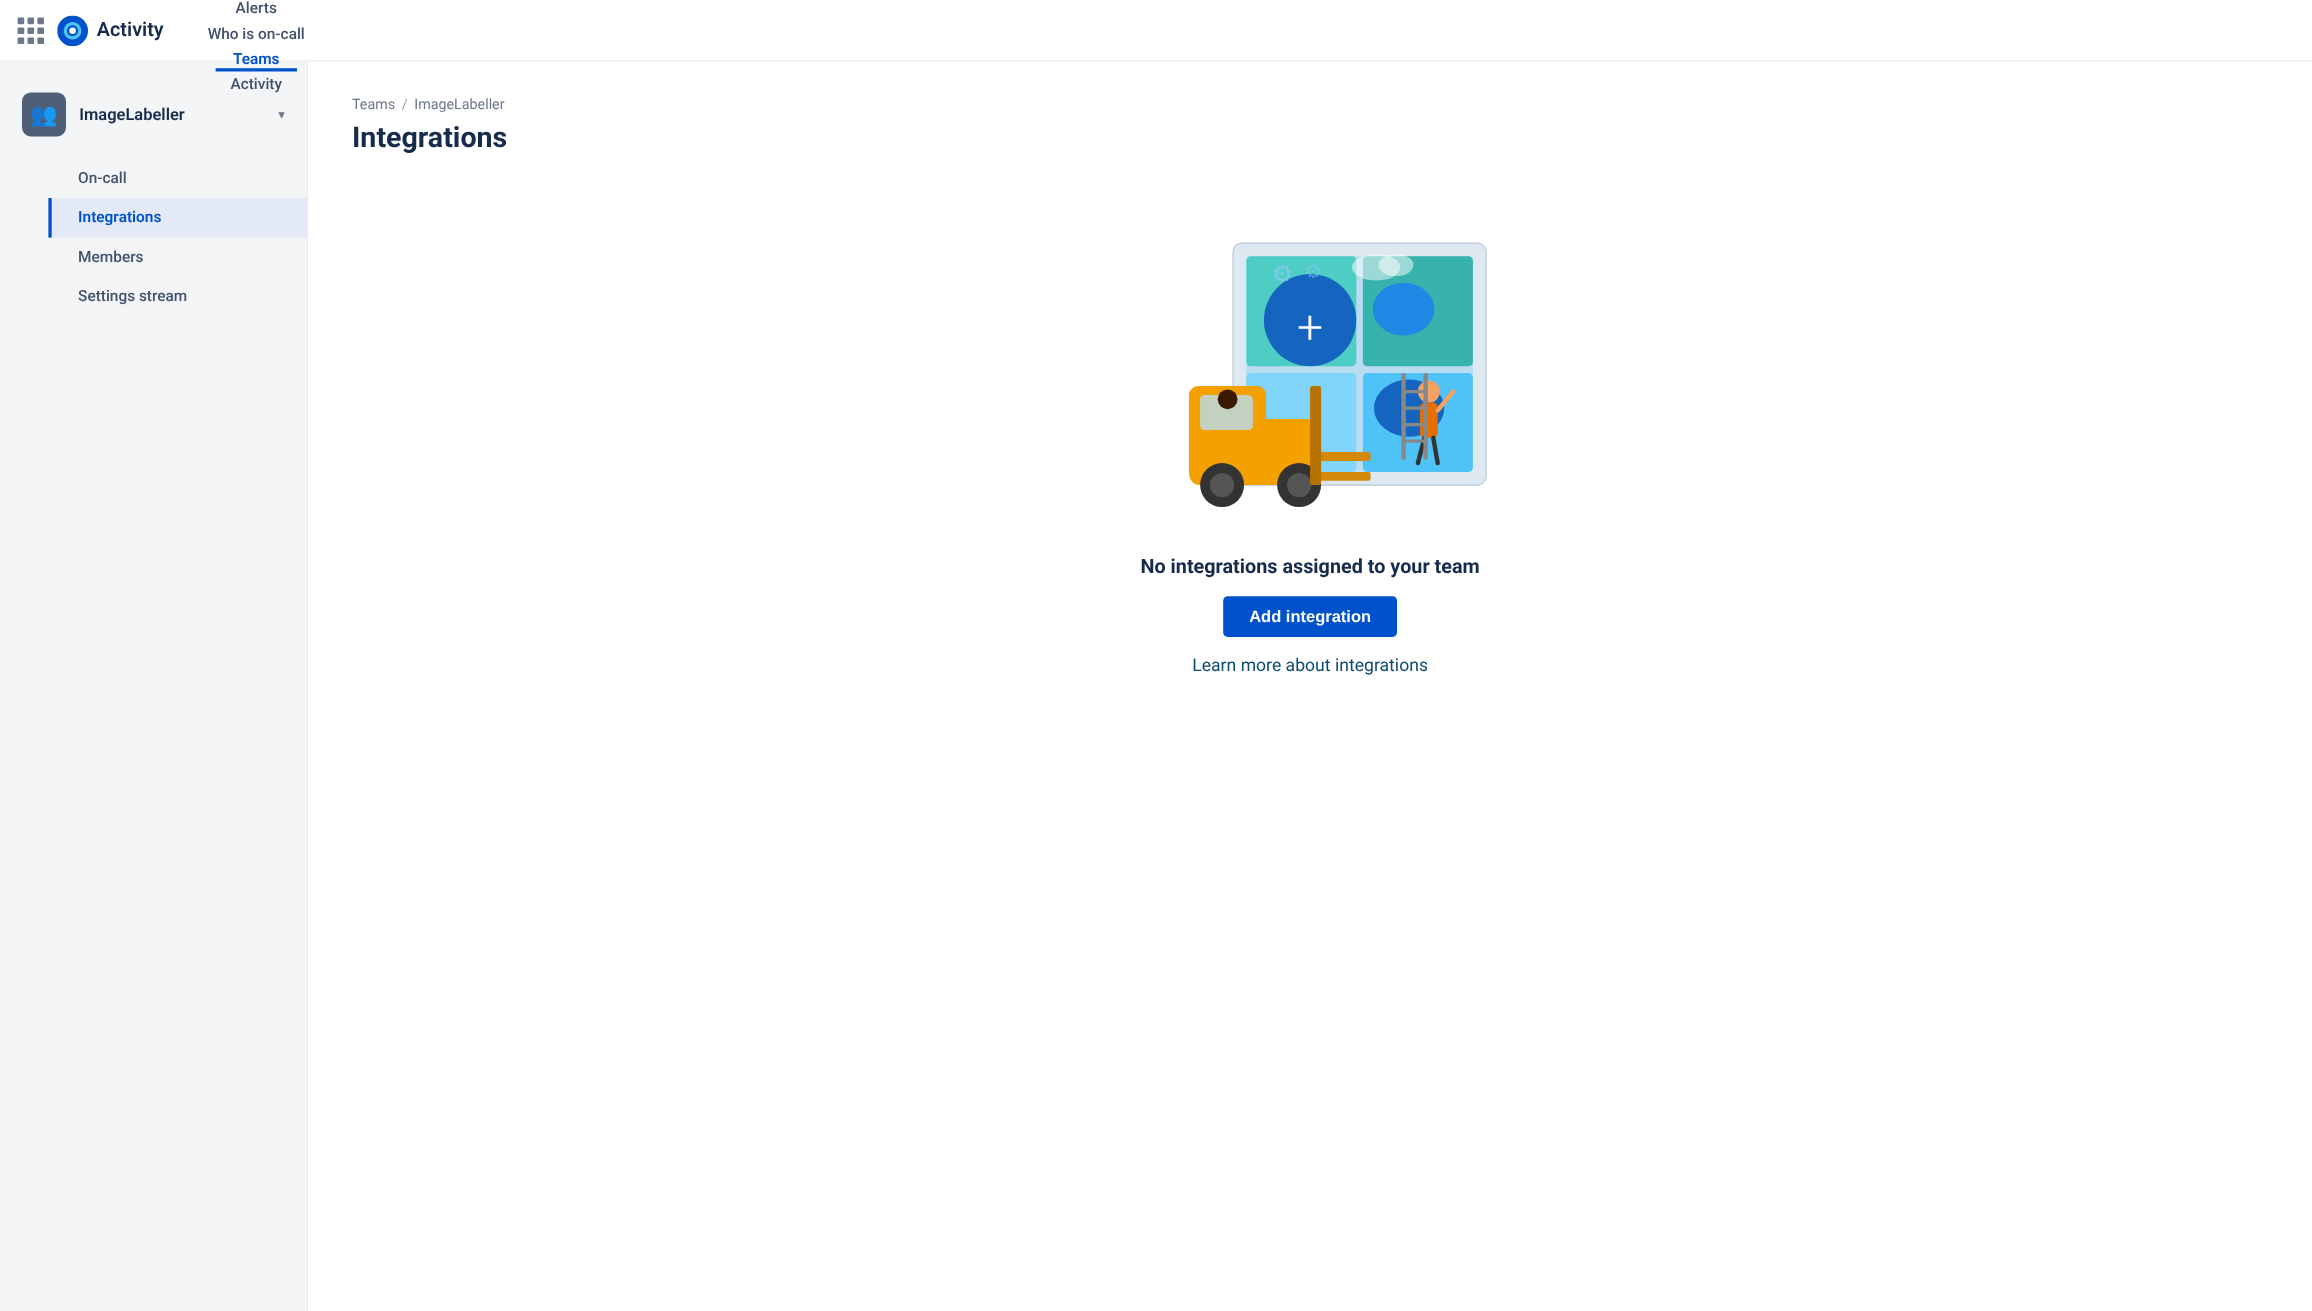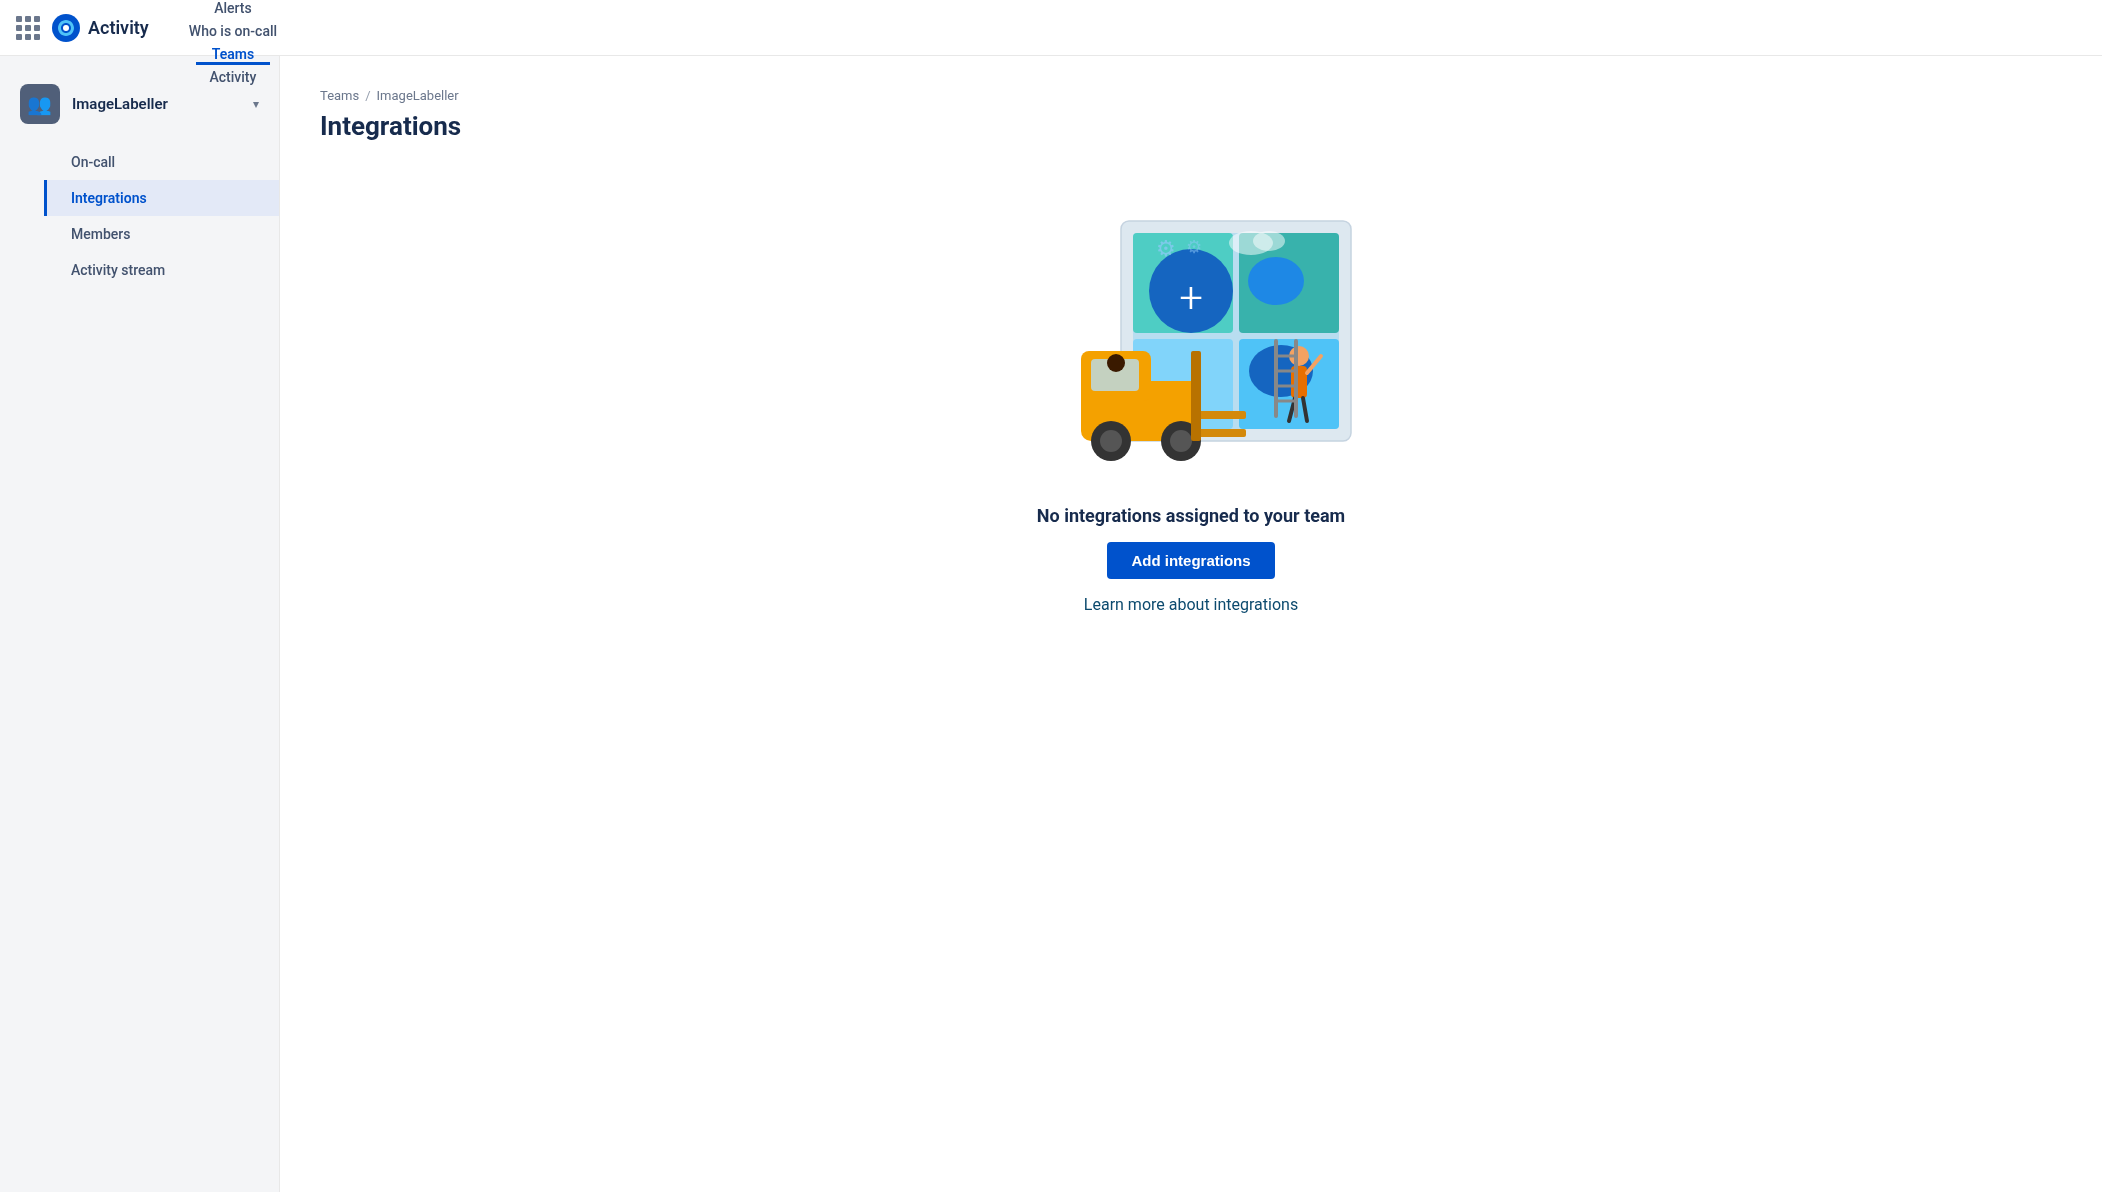--- a/index.html
+++ b/index.html
@@ -257,21 +257,21 @@
       <div class="team-avatar">
         <span class="team-avatar-icon">👥</span>
       </div>
       <span class="team-name">ImageLabeller</span>
       <span class="team-chevron">▾</span>
     </div>
     <ul class="sidebar-nav">
       <li class="sidebar-nav-item">On-call</li>
       <li class="sidebar-nav-item active">Integrations</li>
       <li class="sidebar-nav-item">Members</li>
-      <li class="sidebar-nav-item">Activity stream</li>
+      <li class="sidebar-nav-item">Settings stream</li>
     </ul>
   </aside>
 
   <main class="main-content">
     <div class="breadcrumb">
       <span class="breadcrumb-link">Teams</span>
       <span class="breadcrumb-sep">/</span>
       <span class="breadcrumb-current">ImageLabeller</span>
     </div>
     <h1 class="page-title">Integrations</h1>
@@ -331,17 +331,17 @@
 
           <text x="135" y="55" font-size="22" fill="#90caf9" opacity="0.7">⚙</text>
           <text x="165" y="52" font-size="18" fill="#90caf9" opacity="0.5">⚙</text>
 
           <ellipse cx="230" cy="42" rx="22" ry="12" fill="white" opacity="0.5"></ellipse>
           <ellipse cx="248" cy="40" rx="16" ry="10" fill="white" opacity="0.5"></ellipse>
         </svg>
       </div>
 
       <h2 class="empty-state-title">No integrations assigned to your team</h2>
-      <button class="add-integration-btn">Add integrations</button>
+      <button class="add-integration-btn">Add integration</button>
       <a class="learn-more-link">Learn more about integrations</a>
     </div>
   </main>
 </div>
 
 </body></html>

